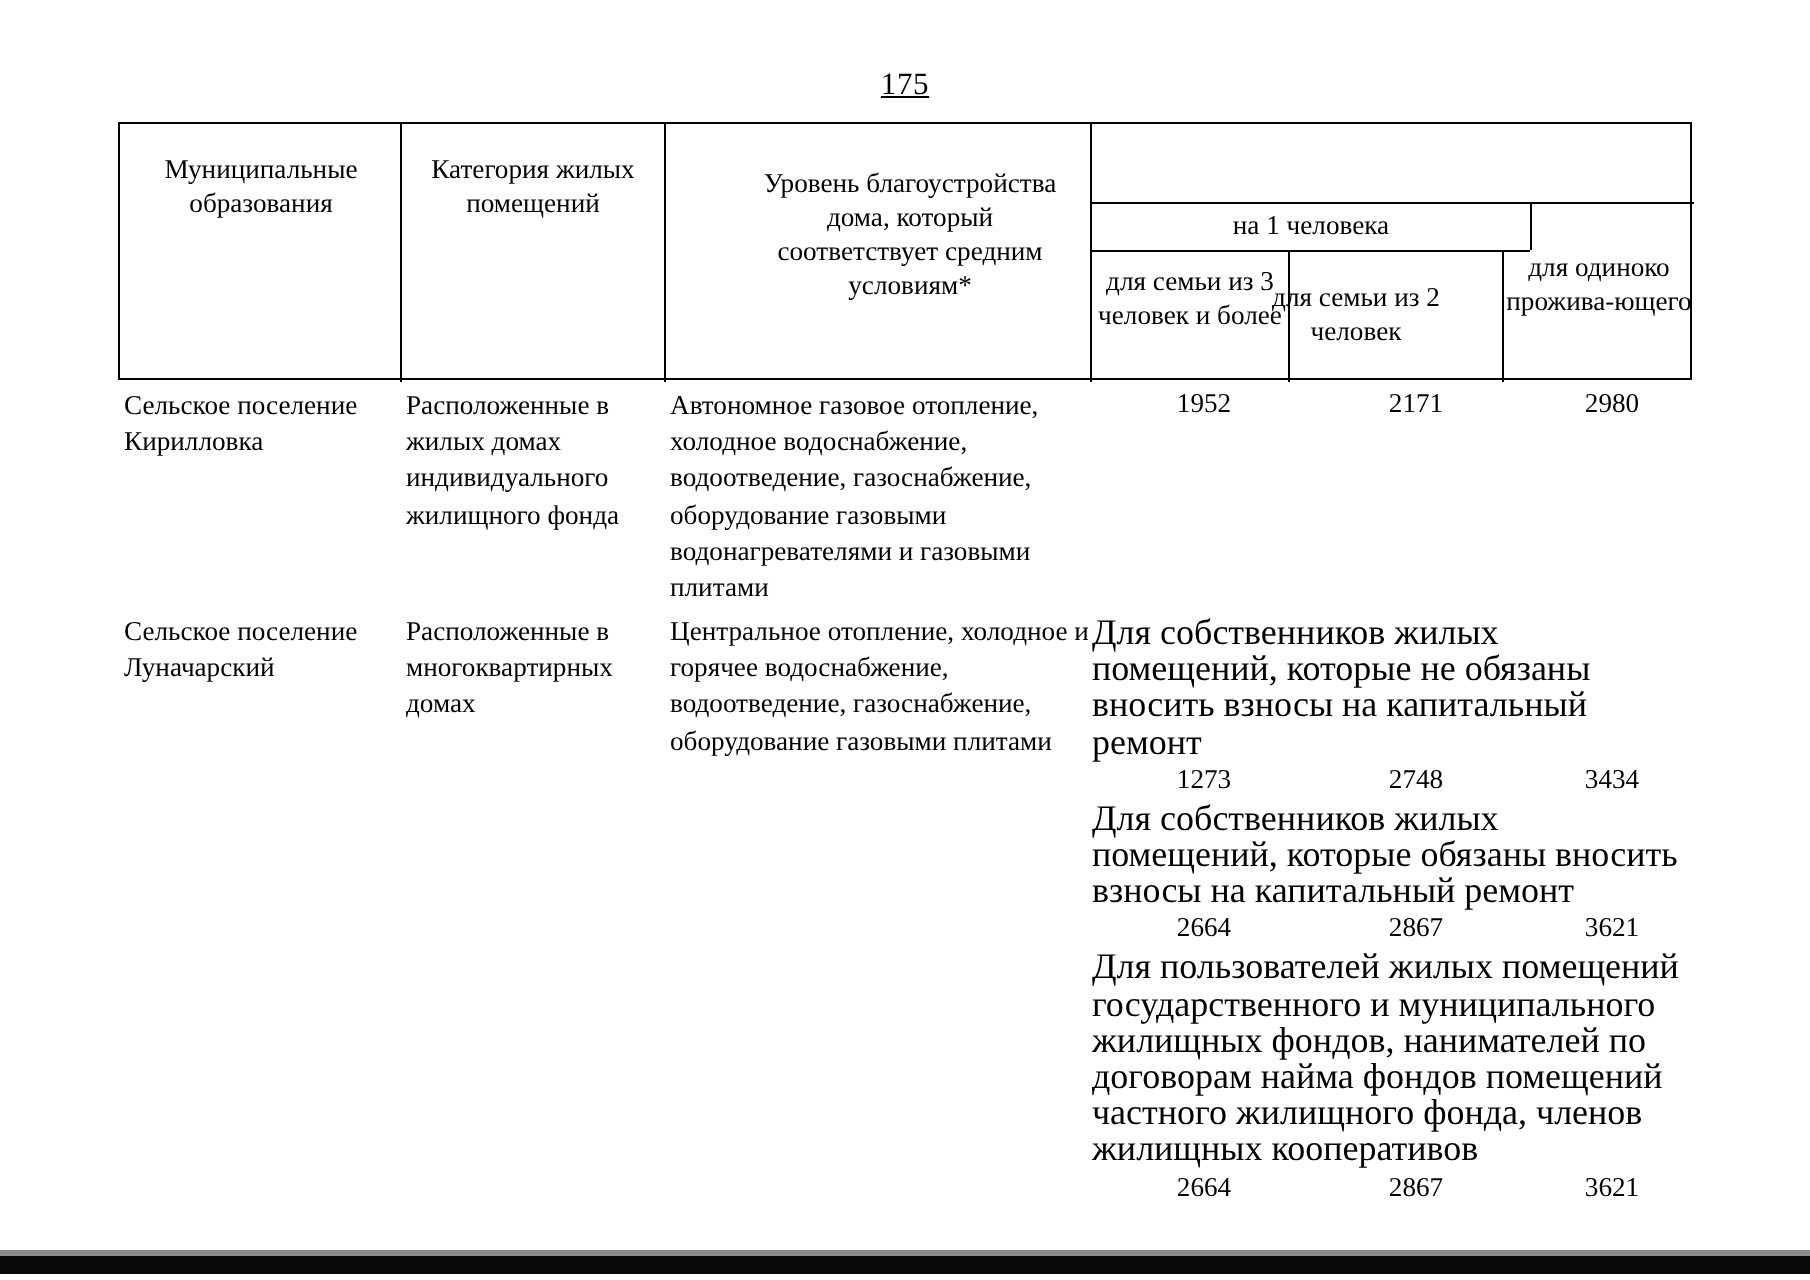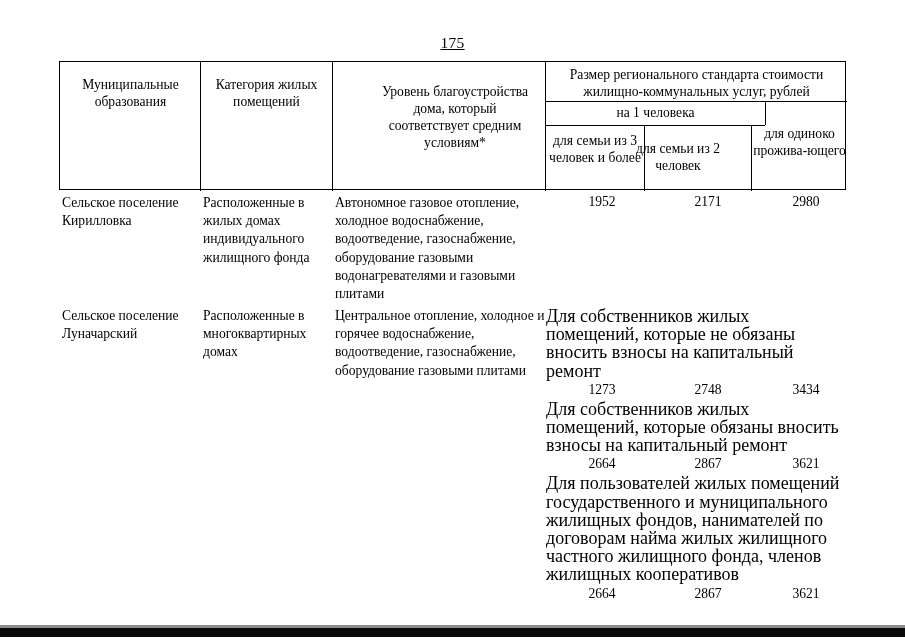--- a/index.html
+++ b/index.html
@@ -172,21 +172,20 @@
       <div class="vrule vr-3"></div>
       <div class="vrule vr-4"></div>
       <div class="vrule vr-5"></div>
       <div class="vrule vr-6"></div>
       <div class="hrule hr-a"></div>
       <div class="hrule hr-b"></div>
 
       <div class="hdr-cell hc-mun">Муниципальные образования</div>
       <div class="hdr-cell hc-cat">Категория жилых помещений</div>
       <div class="hdr-cell hc-lvl">Уровень благоустройства дома, который соответствует средним условиям*</div>
-      <div class="hdr-cell hc-size">Размер регионального стандарта стоимости жилищно-коммунальных услуг, рублей</div>
       <div class="hdr-cell hc-per1">на 1 человека</div>
       <div class="hdr-cell hc-f3">для семьи из 3 человек и более</div>
       <div class="hdr-cell hc-f2">для семьи из 2 человек</div>
       <div class="hdr-cell hc-alone">для одиноко прожива-ющего</div>
     </div>
 
     <div class="row row-1">
       <div class="cell c-mun">Сельское поселение Кирилловка</div>
       <div class="cell c-cat">Расположенные в жилых домах индивидуального жилищного фонда</div>
       <div class="cell c-lvl">Автономное газовое отопление, холодное водоснабжение, водоотведение, газоснабжение, оборудование газовыми водонагревателями и газовыми плитами</div>
@@ -219,21 +218,21 @@
         <div class="block">
           <div class="note">Для собственников  жилых помещений, которые обязаны вносить взносы на капитальный ремонт</div>
           <div class="nums">
             <div class="num n1">2664</div>
             <div class="num n2">2867</div>
             <div class="num n3">3621</div>
           </div>
         </div>
 
         <div class="block">
-          <div class="note">Для пользователей жилых помещений государственного и муниципального жилищных фондов, нанимателей по договорам найма жилых жилищного частного жилищного фонда, членов жилищных кооперативов</div>
+          <div class="note">Для пользователей жилых помещений государственного и муниципального жилищных фондов, нанимателей по договорам найма фондов помещений частного жилищного фонда, членов жилищных кооперативов</div>
           <div class="nums">
             <div class="num n1">2664</div>
             <div class="num n2">2867</div>
             <div class="num n3">3621</div>
           </div>
         </div>
 
       </div>
     </div>
 

